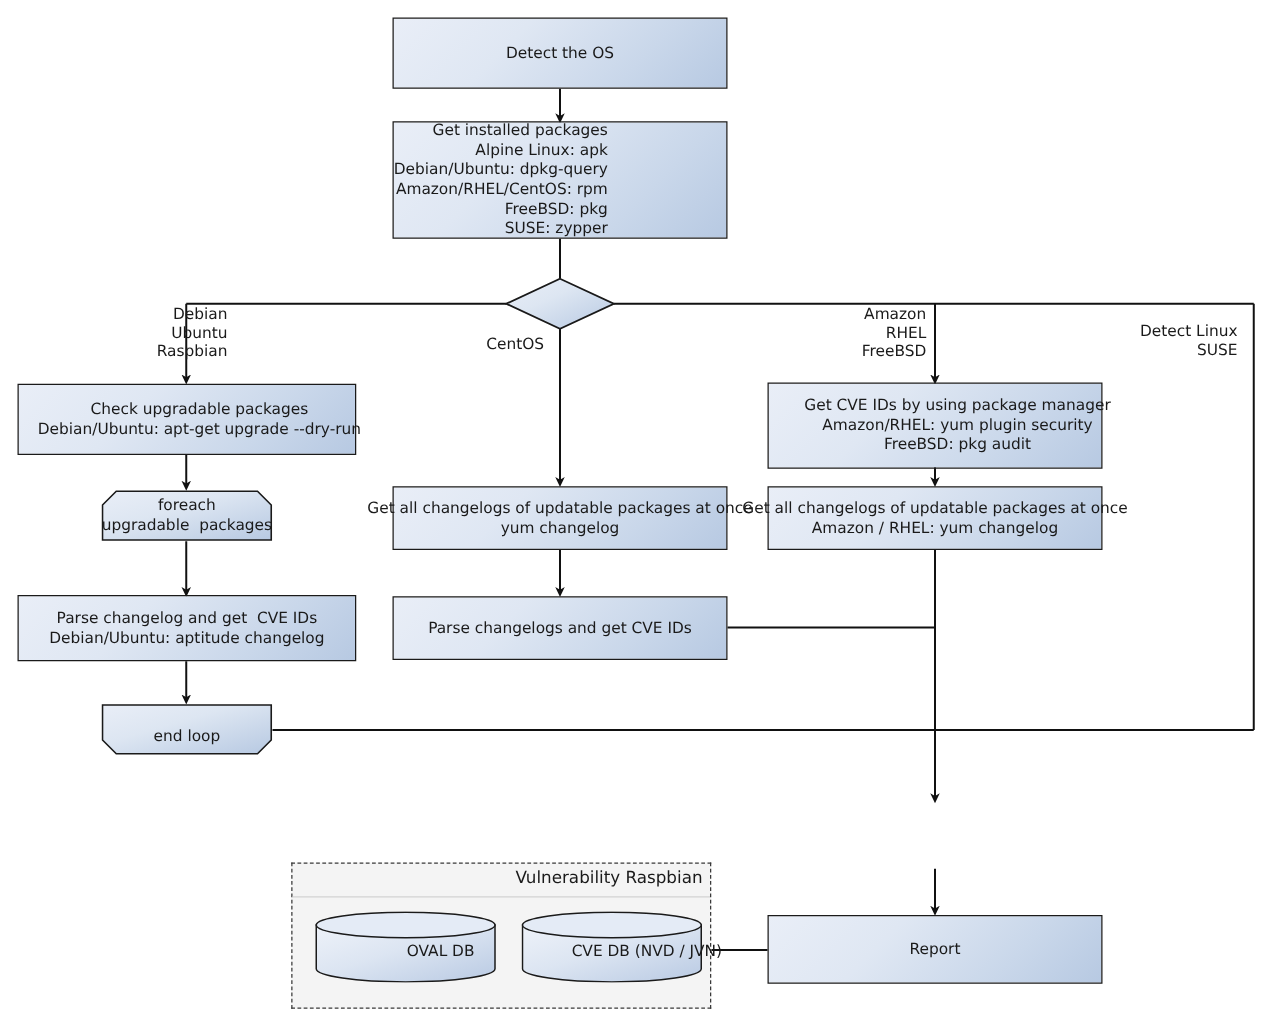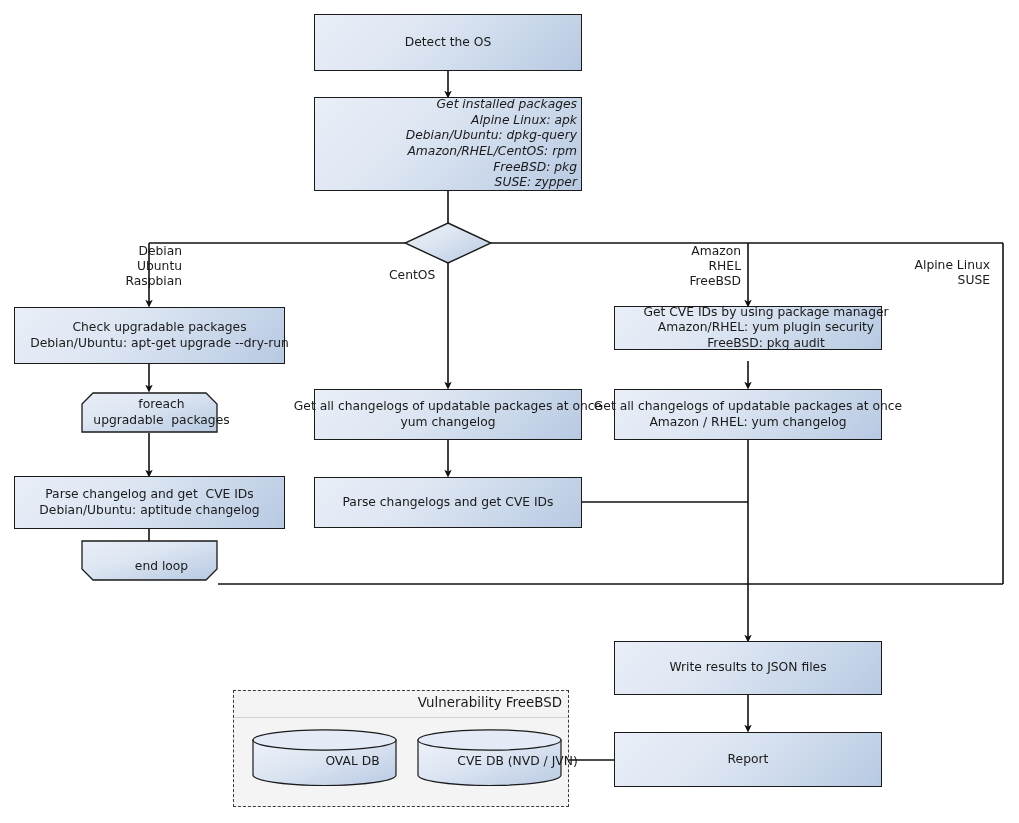--- a/index.html
+++ b/index.html
@@ -38,23 +38,22 @@
     color: #1a1a1a;
     font-size: 12.3px;
     line-height: 15.6px;
     white-space: nowrap;
   }
   .node .txt {
     display: block;
     white-space: pre;
   }
   .node.right-align {
-    justify-content: flex-end;
+    justify-content: flex-start;
     text-align: right;
-    font-style: italic;
   }
   .node.right-align .txt { text-align: right; padding-right: 4px; }
 
   
   .node.bleed {
     overflow: visible;
   }
   .node.bleed .txt {
     position: relative;
     display: inline-block;
@@ -74,21 +73,20 @@
     left: 0; top: 0;
     width: 100%; height: 100%;
     display: flex;
     align-items: center;
     justify-content: center;
     text-align: center;
     font-size: 12.3px;
     line-height: 15.6px;
     color: #1a1a1a;
     white-space: pre;
-    padding-left: 12px;
   }
   .loop-end {
     position: absolute;
     box-sizing: border-box;
   }
 
   .diamond {
     position: absolute;
   }
 
@@ -212,21 +210,21 @@
   <div class="edge-label ralign" style="left:106px; top:244px; width:76px;"><span>Debian
 Ubuntu
 Raspbian</span></div>
 
   <div class="edge-label lalign" style="left:389px; top:268px; width:60px;"><span>CentOS</span></div>
 
   <div class="edge-label ralign" style="left:665px; top:244px; width:76px;"><span>Amazon
 RHEL
 FreeBSD</span></div>
 
-  <div class="edge-label ralign" style="left:877px; top:258px; width:113px;"><span>Alpine Linux
+  <div class="edge-label ralign" style="left:877px; top:258px; width:113px;"><span>Detect Linux
 SUSE</span></div>
 
   <div class="node" style="left:14px; top:307px; width:271px; height:57px;padding-left:20px;">
     <span class="txt">Check upgradable packages
 Debian/Ubuntu: apt-get upgrade --dry-run</span>
   </div>
 
   <div class="loop-start" style="left:81px; top:392px; width:137px; height:41px;">
     <svg width="137" height="41" viewBox="0 0 137 41" xmlns="http://www.w3.org/2000/svg">
       <defs>
@@ -240,21 +238,21 @@
     </svg>
     <div class="lbl">foreach
 upgradable  packages</div>
   </div>
 
   <div class="node" style="left:14px; top:476px; width:271px; height:53px;">
     <span class="txt">Parse changelog and get  CVE IDs
 Debian/Ubuntu: aptitude changelog</span>
   </div>
 
-  <div class="loop-end" style="left:81px; top:540px; width:137px; height:53px;">
+  <div class="loop-end" style="left:81px; top:563px; width:137px; height:53px;">
     <svg width="137" height="41" viewBox="0 0 137 41" xmlns="http://www.w3.org/2000/svg">
       <defs>
         <linearGradient id="gloop2" x1="0" y1="0" x2="1" y2="1">
           <stop offset="0%" stop-color="#e9eef7"></stop>
           <stop offset="40%" stop-color="#dde6f2"></stop>
           <stop offset="100%" stop-color="#b7c9e2"></stop>
         </linearGradient>
       </defs>
       <path d="M1,1 L136,1 L136,29 L125,40 L12,40 L1,29 Z" fill="url(#gloop2)" stroke="#1a1a1a" stroke-width="1.3"></path>
     </svg>
@@ -263,42 +261,39 @@
 
   <div class="node bleed" style="left:314px; top:389px; width:268px; height:51px;">
     <span class="txt">Get all changelogs of updatable packages at once
 yum changelog</span>
   </div>
 
   <div class="node" style="left:314px; top:477px; width:268px; height:51px;">
     <span class="txt">Parse changelogs and get CVE IDs</span>
   </div>
 
-  <div class="node" style="left:614px; top:306px; width:268px; height:44px;padding-left:36px;">
+  <div class="node" style="left:614px; top:306px; width:268px; height:69px;padding-left:36px;">
     <span class="txt">Get CVE IDs by using package manager
 Amazon/RHEL: yum plugin security
 FreeBSD: pkg audit</span>
   </div>
 
   <div class="node bleed" style="left:614px; top:389px; width:268px; height:51px;">
     <span class="txt">Get all changelogs of updatable packages at once
 Amazon / RHEL: yum changelog</span>
   </div>
 
-  <div class="node" style="left:614px; top:641px; width:268px; height:54px;">
-    <span class="txt">Write results to JSON files</span>
-  </div>
 
   <div class="node" style="left:614px; top:732px; width:268px; height:55px;">
     <span class="txt">Report</span>
   </div>
 
   <div class="db-group" style="left:233px; top:690px; width:336px; height:117px;">
     <div class="db-group-rule"></div>
-    <div class="db-group-title">Vulnerability FreeBSD</div>
+    <div class="db-group-title">Vulnerability Raspbian</div>
 
     <div class="cylinder" style="left:18px; top:38px; width:145px; height:57px;">
       <svg width="145" height="57" viewBox="0 0 145 57" xmlns="http://www.w3.org/2000/svg">
         <defs>
           <linearGradient id="gcyl1" x1="0" y1="0" x2="1" y2="1">
             <stop offset="0%" stop-color="#eef2f9"></stop>
             <stop offset="45%" stop-color="#dce5f2"></stop>
             <stop offset="100%" stop-color="#b9cae3"></stop>
           </linearGradient>
         </defs>

